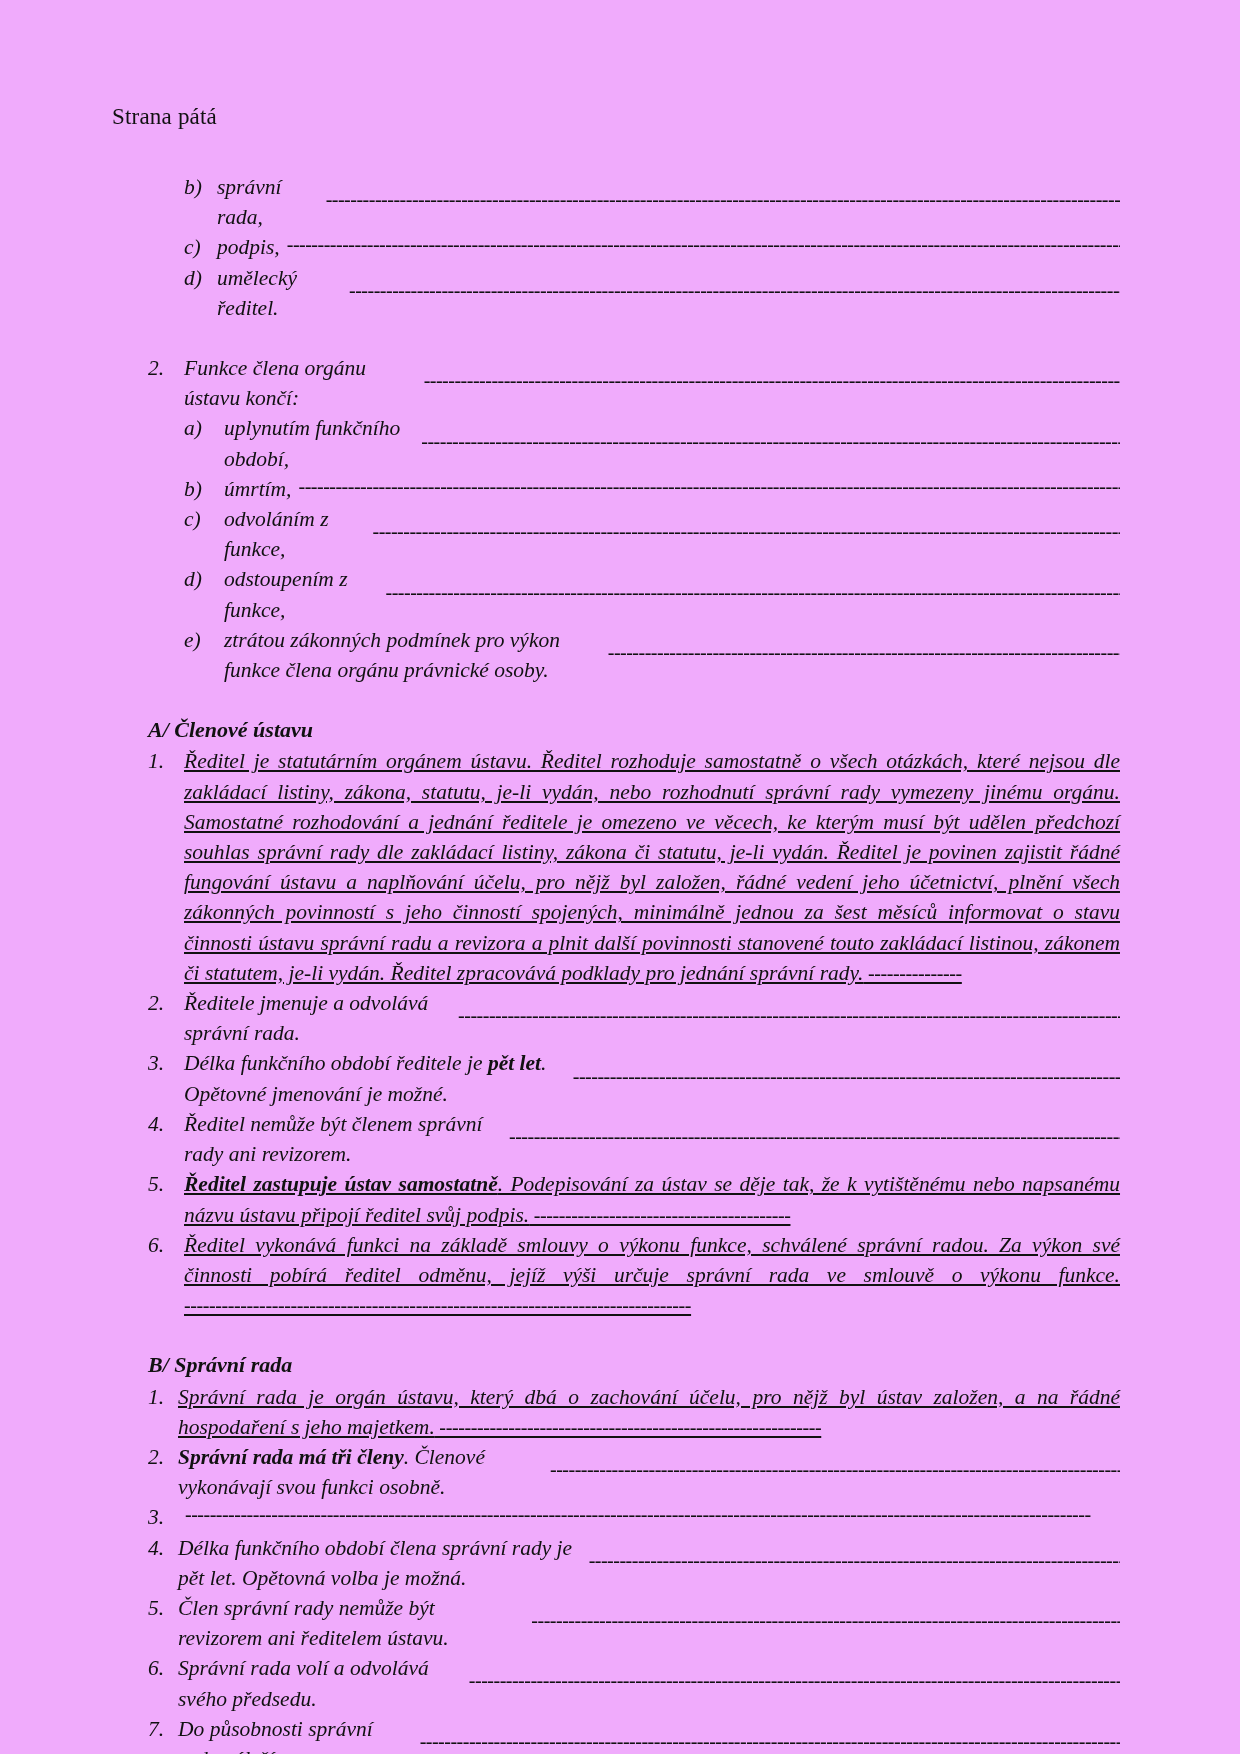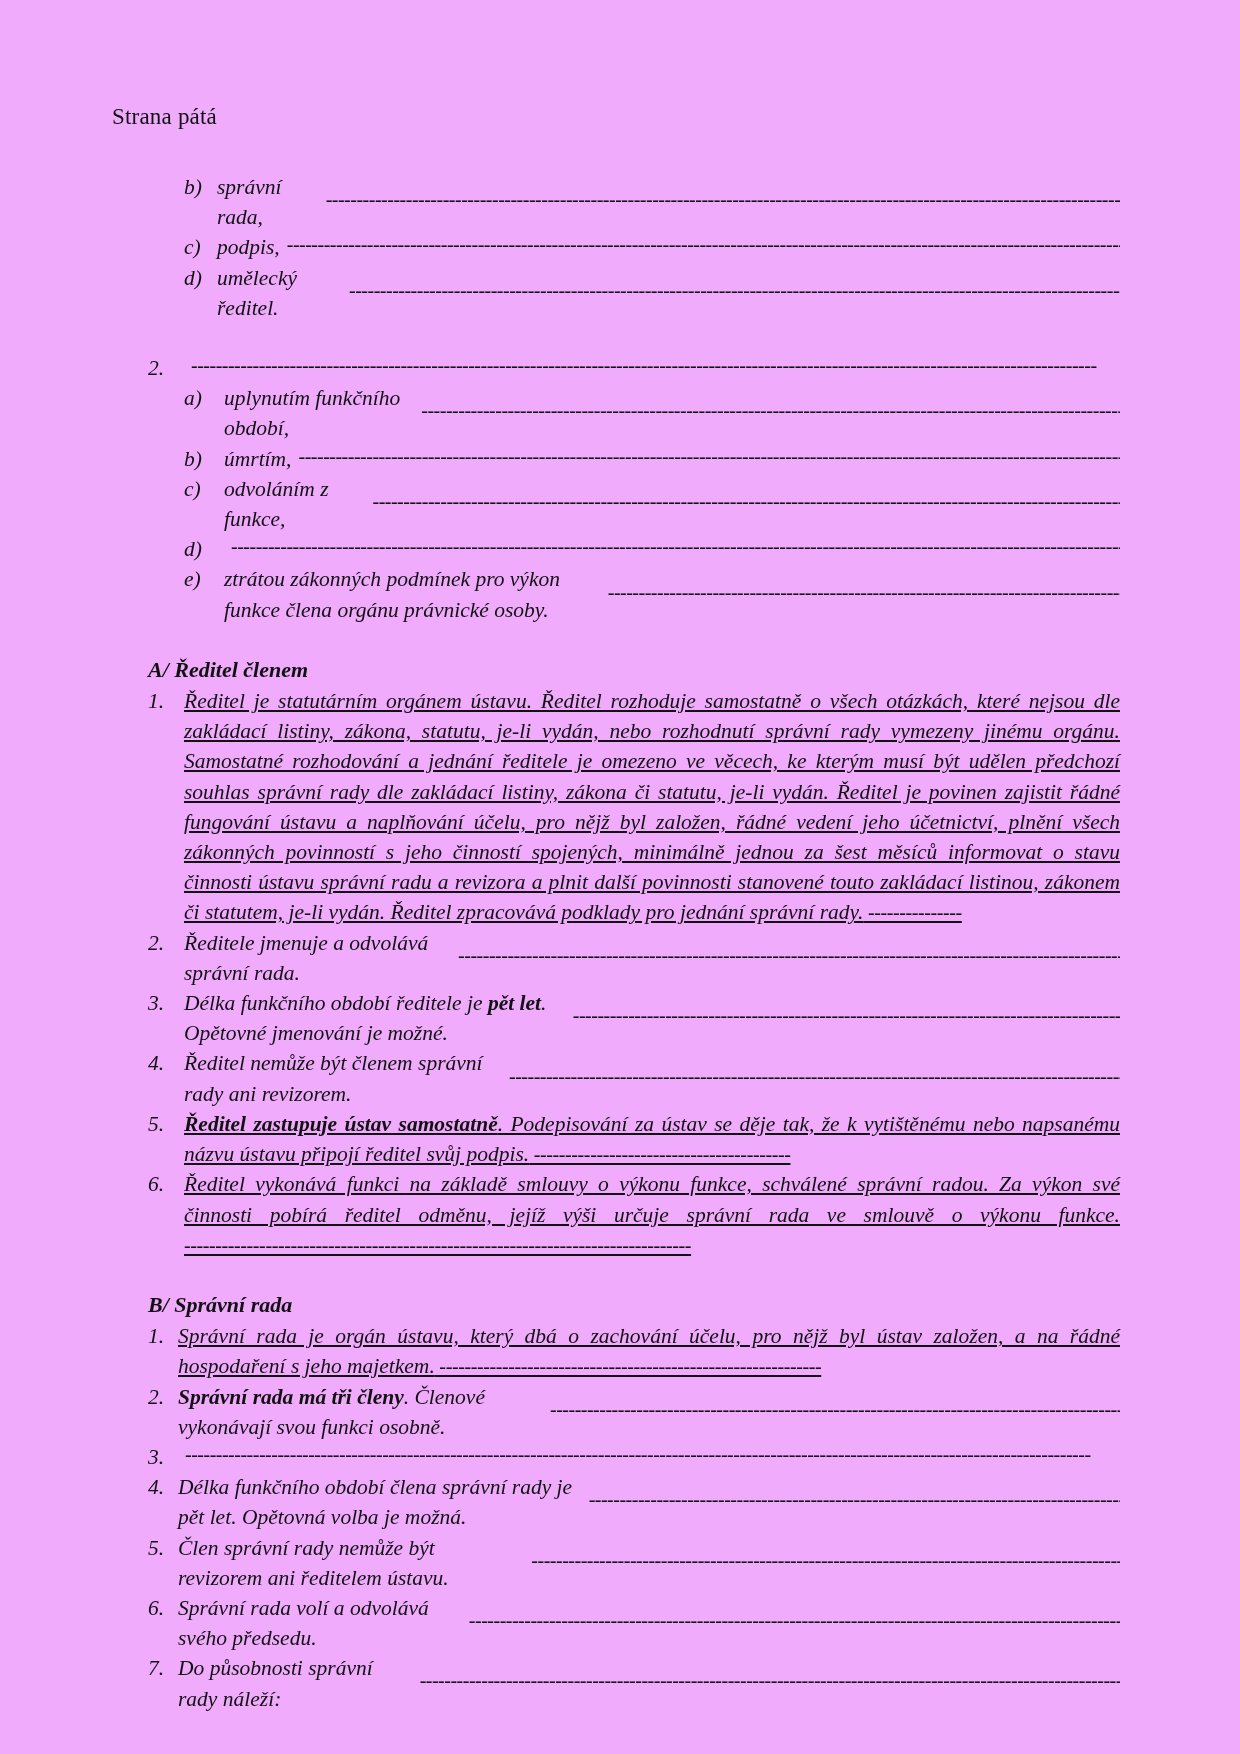--- a/index.html
+++ b/index.html
@@ -143,20 +143,21 @@
           </span>
         </span>
     </div>
 
     <div class="spacer"></div>
 
     <div class="row lvl-num">
       <span class="marker">2.</span>
       <span class="body">
           <span class="dashrow">
+            <span class="txt">Funkce člena orgánu ústavu končí:</span>
             <span class="dfill">---------------------------------------------------------------------------------------------------------------------------------------------------</span>
           </span>
         </span>
     </div>
     <div class="row lvl-alpha">
       <span class="marker">a)</span>
       <span class="body">
           <span class="dashrow">
             <span class="txt">uplynutím funkčního období,</span>
             <span class="dfill">---------------------------------------------------------------------------------------------------------------------------------------------------</span>
@@ -178,37 +179,38 @@
           <span class="dashrow">
             <span class="txt">odvoláním z funkce,</span>
             <span class="dfill">---------------------------------------------------------------------------------------------------------------------------------------------------</span>
           </span>
         </span>
     </div>
     <div class="row lvl-alpha">
       <span class="marker">d)</span>
       <span class="body">
           <span class="dashrow">
+            <span class="txt">odstoupením z funkce,</span>
             <span class="dfill">---------------------------------------------------------------------------------------------------------------------------------------------------</span>
           </span>
         </span>
     </div>
     <div class="row lvl-alpha">
       <span class="marker">e)</span>
       <span class="body">
           <span class="dashrow">
             <span class="txt">ztrátou zákonných podmínek pro výkon funkce člena orgánu právnické osoby.</span>
             <span class="dfill">---------------------------------------------------------------------------------------------------------------------------------------------------</span>
           </span>
         </span>
     </div>
 
     <div class="spacer"></div>
 
-    <div class="sec-title">A/ Ředitel členem</div>
+    <div class="sec-title">A/ Členové ústavu</div>
 
     <div class="row lvl-num just">
       <span class="marker">1.</span>
       <span class="body"><span class="txt">Ředitel je statutárním orgánem ústavu. Ředitel rozhoduje samostatně o všech otázkách, které nejsou dle zakládací listiny, zákona, statutu, je-li vydán, nebo rozhodnutí správní rady vymezeny jinému orgánu. Samostatné rozhodování a jednání ředitele je omezeno ve věcech, ke kterým musí být udělen předchozí souhlas správní rady dle zakládací listiny, zákona či statutu, je-li vydán. Ředitel je povinen zajistit řádné fungování ústavu a naplňování účelu, pro nějž byl založen, řádné vedení jeho účetnictví, plnění všech zákonných povinností s jeho činností spojených, minimálně jednou za šest měsíců informovat o stavu činnosti ústavu správní radu a revizora a plnit další povinnosti stanovené touto zakládací listinou, zákonem či statutem, je-li vydán. Ředitel zpracovává podklady pro jednání správní rady.</span><span class="lead"> ---------------</span></span>
     </div>
 
     <div class="row lvl-num">
       <span class="marker">2.</span>
       <span class="body">
           <span class="dashrow">

